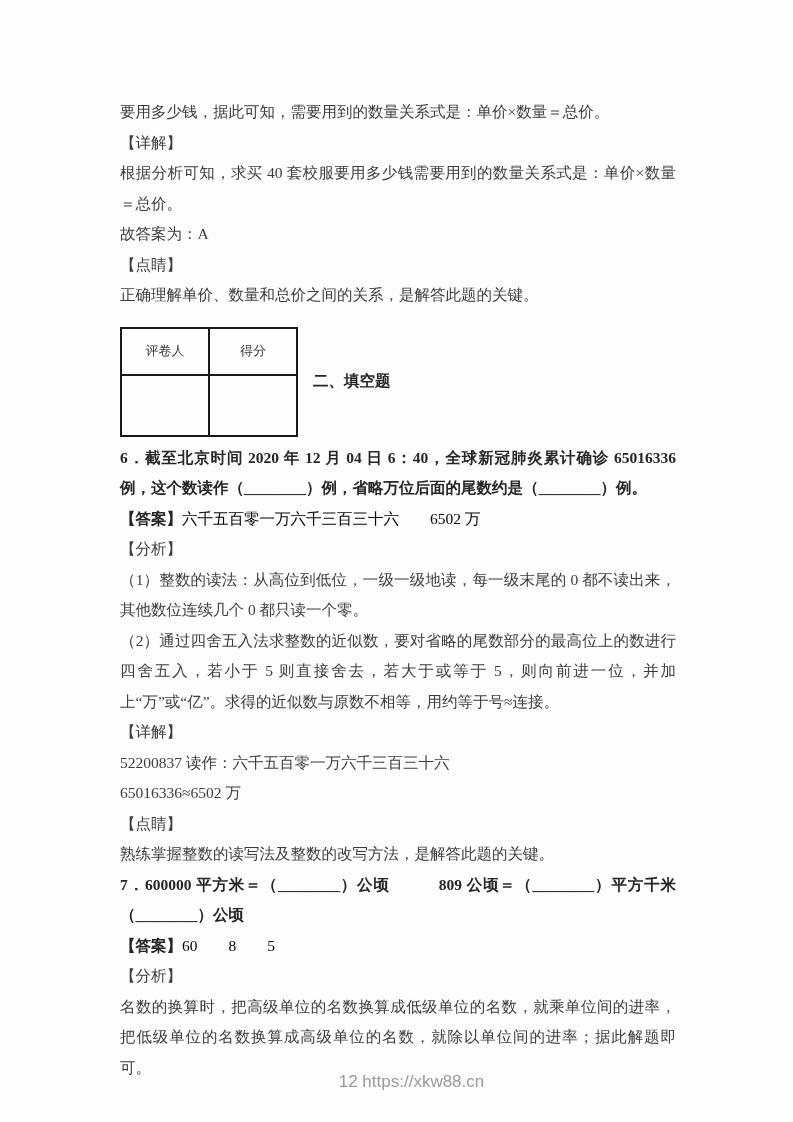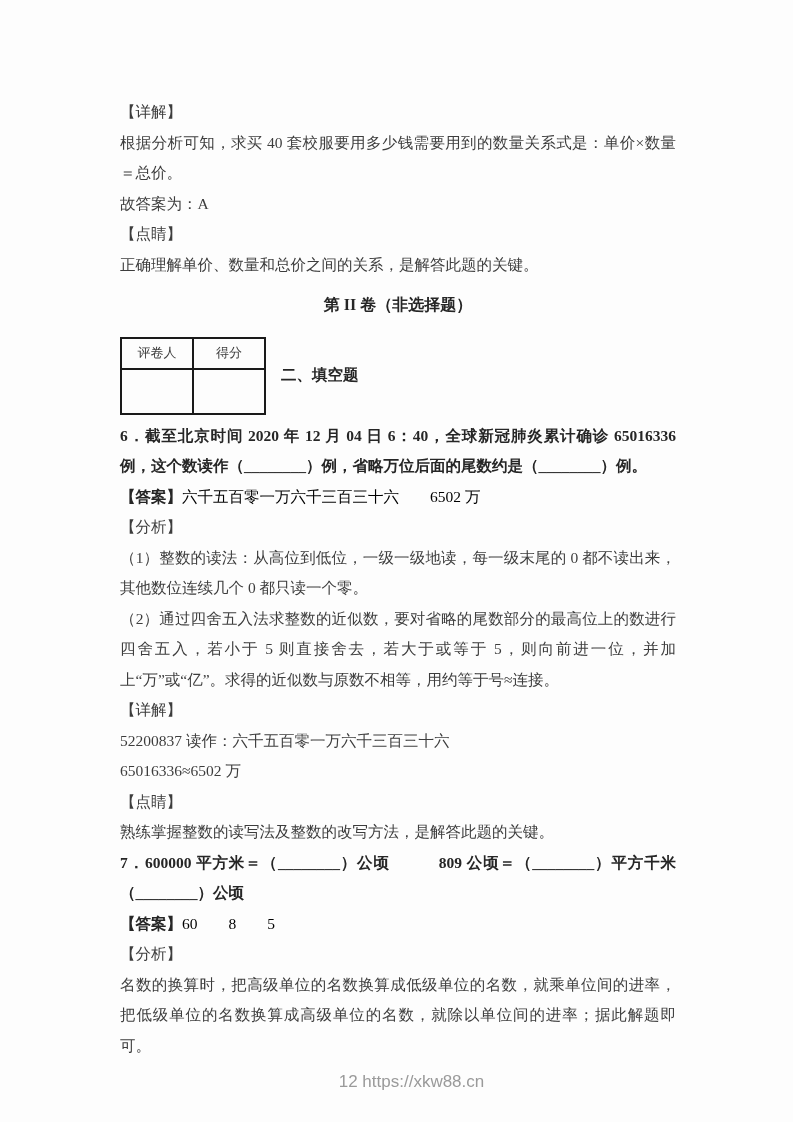--- a/index.html
+++ b/index.html
@@ -49,21 +49,21 @@
     margin-top: 16px;
     margin-bottom: 6px;
   }
   table.grader {
     border-collapse: collapse;
   }
   table.grader td {
     border: 2px solid #1a1a1a;
     text-align: center;
     vertical-align: middle;
-    padding: 4px;
+    padding: 12px;
     font-size: 13px;
     color: #3d3d3d;
   }
   table.grader td.hdr {
     width: 62px;
     height: 21px;
   }
   table.grader td.blank {
     height: 35px;
   }
@@ -86,27 +86,27 @@
     font-size: 17px;
     color: #9a9a9a;
     padding-left: 30px;
   }
 </style>
 </head>
 <body>
 
 <div class="page">
 
+  <p class="line">要用多少钱，据此可知，需要用到的数量关系式是：单价×数量＝总价。</p>
   <p class="line">【详解】</p>
   <p class="line">根据分析可知，求买 40 套校服要用多少钱需要用到的数量关系式是：单价×数量＝总价。</p>
   <p class="line">故答案为：A</p>
   <p class="line">【点睛】</p>
   <p class="line">正确理解单价、数量和总价之间的关系，是解答此题的关键。</p>
 
-  <p class="part-title">第 II 卷（非选择题）</p>
 
   <div class="grader-row">
     <table class="grader">
       <tbody>
         <tr>
           <td class="hdr">评卷人</td>
           <td class="hdr">得分</td>
         </tr>
         <tr>
           <td class="blank"></td>

